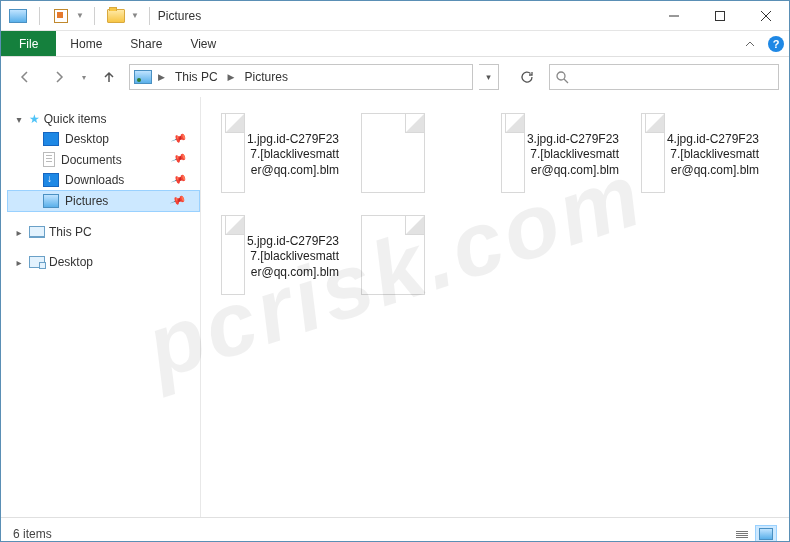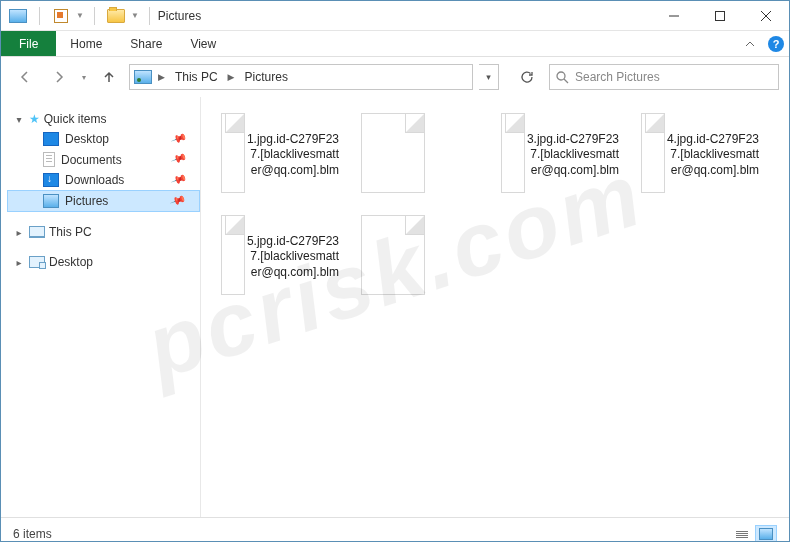--- a/index.html
+++ b/index.html
@@ -172,21 +172,20 @@
   <div class="refresh">
     <svg width="14" height="14">
         <path d="M12 7 A5 5 0 1 1 10.5 3.5 M12 2 L12 5 L9 5" fill="none" stroke="currentColor" stroke-width="1.3"></path>
       </svg>
   </div>
   <div class="search-box">
     <svg width="13" height="13">
         <circle cx="5" cy="5" r="4" fill="none" stroke="#888" stroke-width="1.3"></circle>
         <line x1="8" y1="8" x2="12" y2="12" stroke="#888" stroke-width="1.3"></line>
       </svg>
-    <input type="text" placeholder="Search Pictures" style="">
   </div>
 </div>
 
 <div class="body">
   <div class="sidebar">
     <div class="side-group">
       <div class="side-head">
         <span class="side-caret">▾</span>
         <span class="star">★</span>
         <span>Quick items</span>

